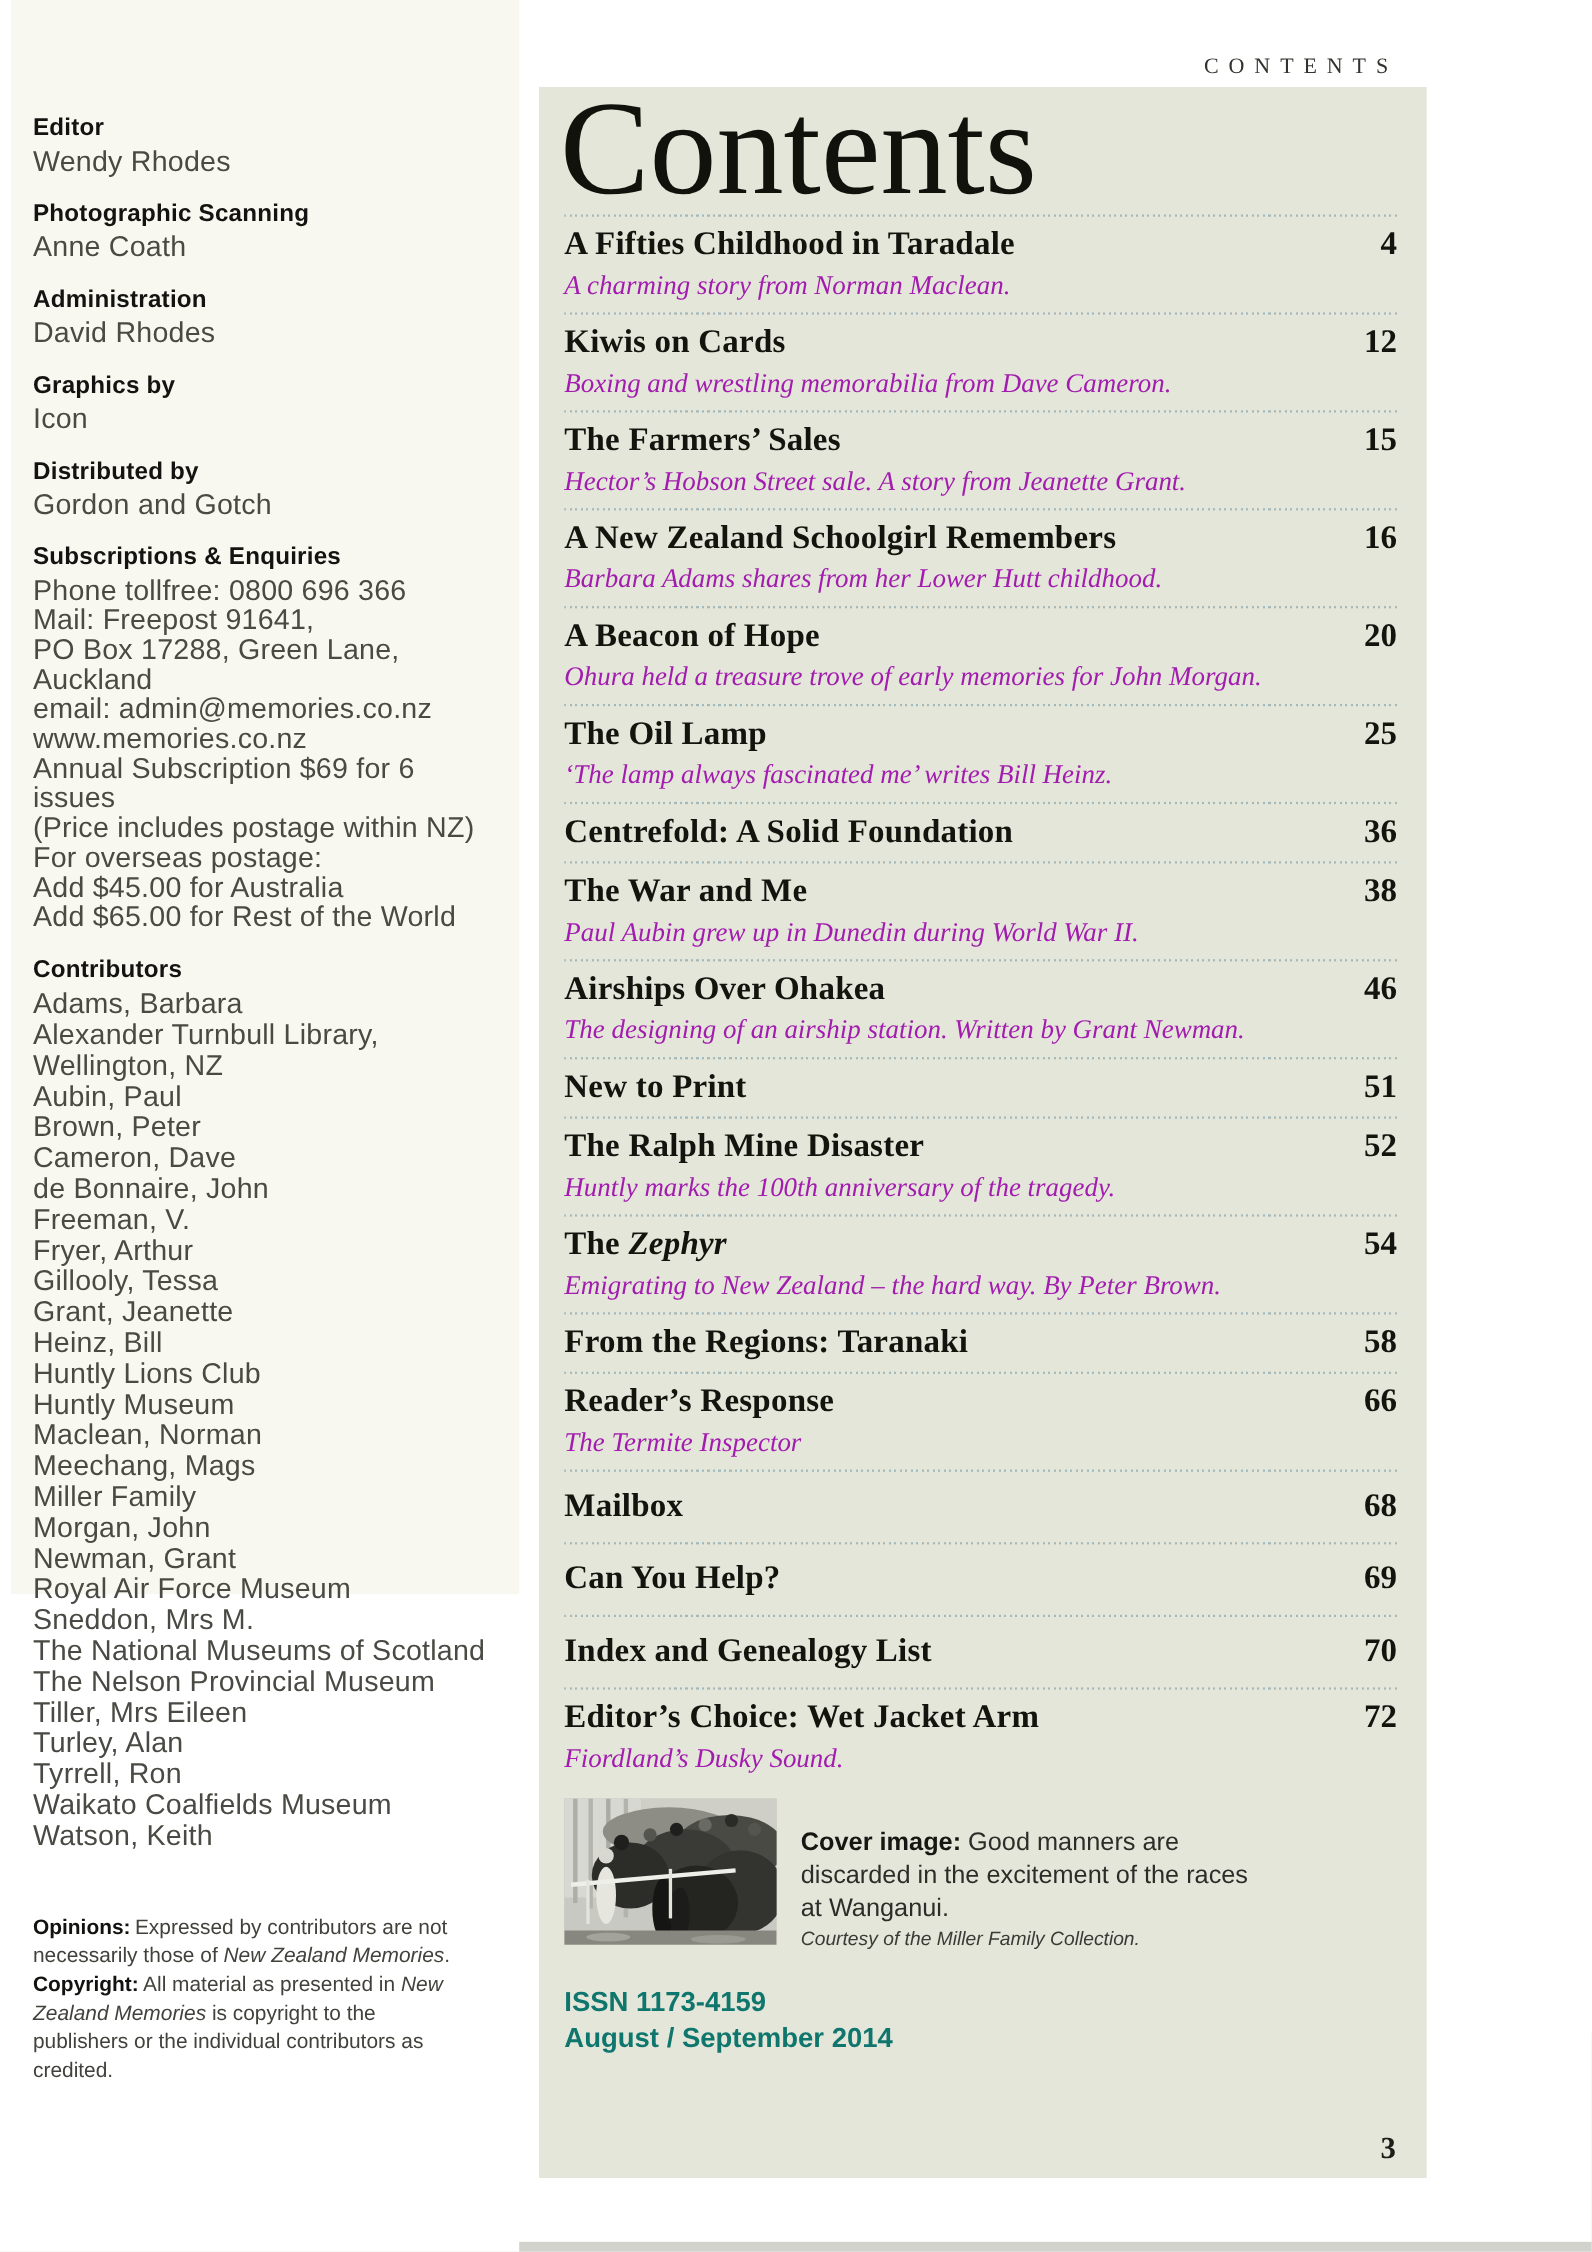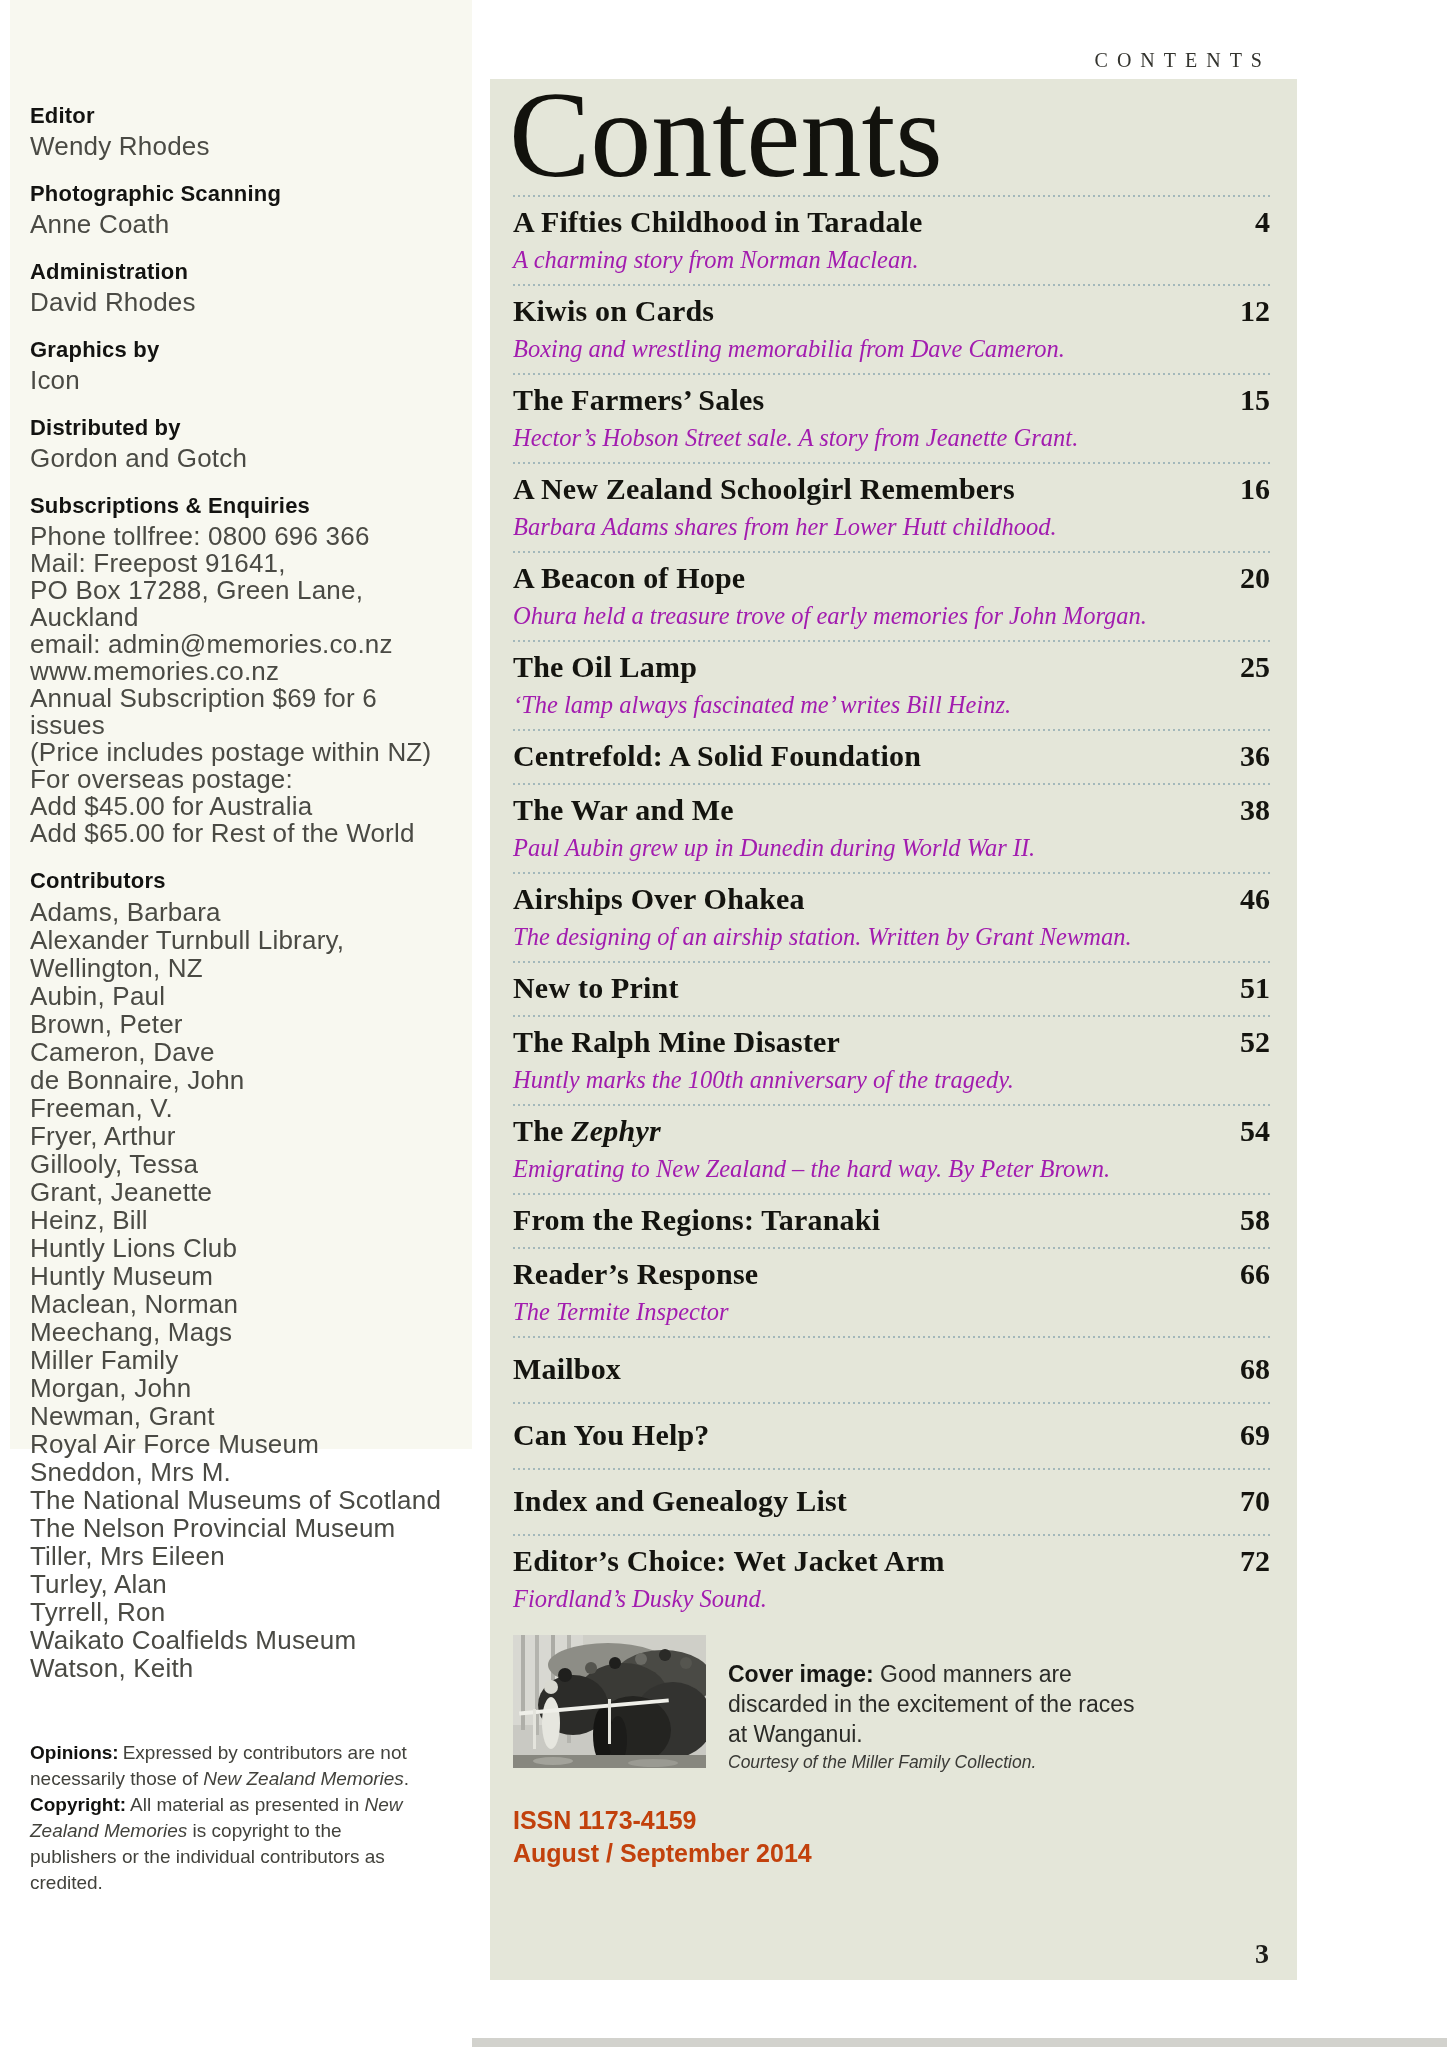--- a/index.html
+++ b/index.html
@@ -60,21 +60,21 @@
 
   
   .cover{display:flex;margin-top:12px;}
   .photo{width:193px;height:133px;flex:none;background:#c8c8c2;}
   .photo svg{display:block;}
   .cap{margin-left:22px;padding-top:24px;max-width:430px;}
   .cap .lead{font-size:23px;line-height:30px;color:#2c2c28;}
   .cap b{color:#161613;}
   .credit{font-style:italic;font-size:17.5px;line-height:24px;color:#3a3a36;margin-top:1px;}
 
-  .issn{margin-top:30px;font-weight:700;font-size:25px;line-height:33px;color:#c2410c;}
+  .issn{margin-top:30px;font-weight:700;font-size:25px;line-height:33px;color:#0f766e;}
 
   .page-num{
     position:absolute;right:28px;bottom:10px;
     font-family:"Liberation Serif",serif;font-weight:700;font-size:28px;color:#1d1d19;
   }
 
   .scan-edge{position:absolute;left:472px;right:0;bottom:0;height:9px;background:#d2d2cd;}
 </style>
 </head>
 <body>

